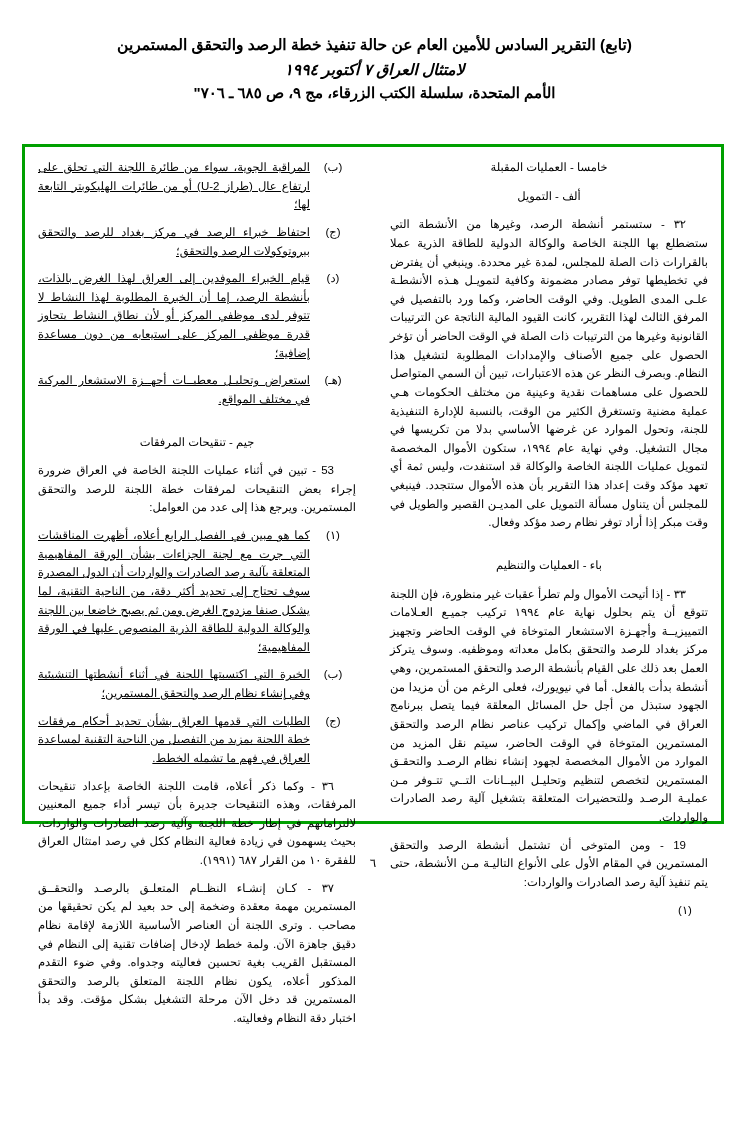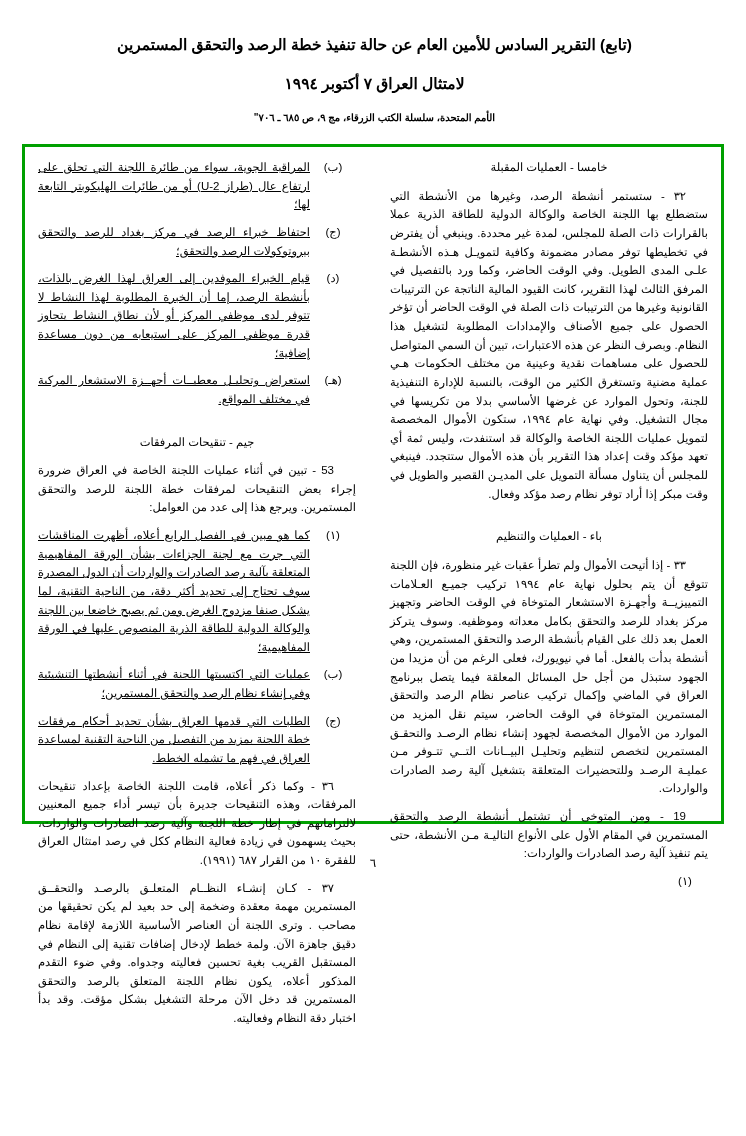--- a/index.html
+++ b/index.html
@@ -29,26 +29,27 @@
   .title-line {
     font-size: 15.5px;
     font-weight: bold;
     line-height: 1.45;
     letter-spacing: 0px;
   }
   .title-line2 {
     font-size: 15.5px;
     font-weight: bold;
     line-height: 1.5;
-    margin-top: 16px;
+    margin-top: 2px;
+    font-style: italic;
   }
   .subtitle2 {
-    font-size: 10px;
+    font-size: 15px;
     font-weight: bold;
-    margin-top: 16px;
+    margin-top: 2px;
     letter-spacing: 0.5px;
     text-align: center;
   }
   .frame {
     position: absolute;
     top: 144px;
     right: 22px;
     left: 22px;
     bottom: 88px;
     border: 3px solid #00a000;
@@ -124,20 +125,21 @@
     <div class="title-line2">لامتثال العراق ٧ أكتوبر ١٩٩٤</div>
     <div class="subtitle2">الأمم المتحدة، سلسلة الكتب الزرقاء، مج ٩، ص ٦٨٥ ـ ٧٠٦"</div>
   </div>
 
   <div class="frame"></div>
 
   <div class="columns">
 
     <div class="col right">
       <div class="sec-head">خامسا - العمليات المقبلة</div>
+      <div class="sec-head">ألف - التمويل</div>
       <p class="para ind">٣٢ - ستستمر أنشطة الرصد، وغيرها من الأنشطة التي ستضطلع بها اللجنة الخاصة والوكالة الدولية للطاقة الذرية عملا بالقرارات ذات الصلة للمجلس، لمدة غير محددة. وينبغي أن يفترض في تخطيطها توفر مصادر مضمونة وكافية لتمويـل هـذه الأنشطـة علـى المدى الطويل. وفي الوقت الحاضر، وكما ورد بالتفصيل في المرفق الثالث لهذا التقرير، كانت القيود المالية الناتجة عن الترتيبات القانونية وغيرها من الترتيبات ذات الصلة في الوقت الحاضر أن تؤخر الحصول على جميع الأصناف والإمدادات المطلوبة لتشغيل هذا النظام. وبصرف النظر عن هذه الاعتبارات، تبين أن السمي المتواصل للحصول على مساهمات نقدية وعينية من مختلف الحكومات هـي عملية مضنية وتستغرق الكثير من الوقت، بالنسبة للإدارة التنفيذية للجنة، وتحول الموارد عن غرضها الأساسي بدلا من تكريسها في مجال التشغيل. وفي نهاية عام ١٩٩٤، ستكون الأموال المخصصة لتمويل عمليات اللجنة الخاصة والوكالة قد استنفدت، وليس ثمة أي تعهد مؤكد وقت إعداد هذا التقرير بأن هذه الأموال ستتجدد. فينبغي للمجلس أن يتناول مسألة التمويل على المديـن القصير والطويل في وقت مبكر إذا أراد توفر نظام رصد مؤكد وفعال.</p>
       <div class="sec-head spaced">باء - العمليات والتنظيم</div>
       <p class="para ind">٣٣ - إذا أتيحت الأموال ولم تطرأ عقبات غير منظورة، فإن اللجنة تتوقع أن يتم بحلول نهاية عام ١٩٩٤ تركيب جميـع العـلامات التمييزيــة وأجهـزة الاستشعار المتوخاة في الوقت الحاضر وتجهيز مركز بغداد للرصد والتحقق بكامل معداته وموظفيه. وسوف يتركز العمل بعد ذلك على القيام بأنشطة الرصد والتحقق المستمرين، وهي أنشطة بدأت بالفعل. أما في نيويورك، فعلى الرغم من أن مزيدا من الجهود ستبذل من أجل حل المسائل المعلقة فيما يتصل ببرنامج العراق في الماضي وإكمال تركيب عناصر نظام الرصد والتحقق المستمرين المتوخاة في الوقت الحاضر، سيتم نقل المزيد من الموارد من الأموال المخصصة لجهود إنشاء نظام الرصـد والتحقـق المستمرين لتخصص لتنظيم وتحليـل البيــانات التــي تتـوفر مـن عمليـة الرصـد وللتحضيرات المتعلقة بتشغيل آلية رصد الصادرات والواردات.</p>
       <p class="para ind">19 - ومن المتوخى أن تشتمل أنشطة الرصد والتحقق المستمرين في المقام الأول على الأنواع التاليـة مـن الأنشطة، حتى يتم تنفيذ آلية رصد الصادرات والواردات:</p>
       <div class="marker-row">
         <div class="marker">(١)</div>
       </div>
     </div>
 
     <div class="col left">
@@ -160,21 +162,21 @@
 
       <div class="sec-head spaced">جيم - تنقيحات المرفقات</div>
       <p class="para ind">53 - تبين في أثناء عمليات اللجنة الخاصة في العراق ضرورة إجراء بعض التنقيحات لمرفقات خطة اللجنة للرصد والتحقق المستمرين. ويرجع هذا إلى عدد من العوامل:</p>
 
       <div class="marker-row">
         <div class="marker">(١)</div>
         <div class="marker-body">كما هو مبين في الفصل الرابع أعلاه، أظهرت المناقشات التي جرت مع لجنة الجزاءات بشأن الورقة المفاهيمية المتعلقة بآلية رصد الصادرات والواردات أن الدول المصدرة سوف تحتاج إلى تحديد أكثر دقة، من الناحية التقنية، لما يشكل صنفا مزدوج الغرض ومن ثم يصبح خاضعا بين اللجنة والوكالة الدولية للطاقة الذرية المنصوص عليها في الورقة المفاهيمية؛</div>
       </div>
       <div class="marker-row">
         <div class="marker">(ب)</div>
-        <div class="marker-body">عمليات التي اكتسبتها اللجنة في أثناء أنشطتها التنشيئية وفي إنشاء نظام الرصد والتحقق المستمرين؛</div>
+        <div class="marker-body">الخبرة التي اكتسبتها اللجنة في أثناء أنشطتها التنشيئية وفي إنشاء نظام الرصد والتحقق المستمرين؛</div>
       </div>
       <div class="marker-row">
         <div class="marker">(ج)</div>
         <div class="marker-body">الطلبات التي قدمها العراق بشأن تحديد أحكام مرفقات خطة اللجنة بمزيد من التفصيل من الناحية التقنية لمساعدة العراق في فهم ما تشمله الخطط.</div>
       </div>
 
       <p class="para ind">٣٦ - وكما ذكر أعلاه، قامت اللجنة الخاصة بإعداد تنقيحات المرفقات، وهذه التنقيحات جديرة بأن تيسر أداء جميع المعنيين لالتزاماتهم في إطار خطة اللجنة وآلية رصد الصادرات والواردات، بحيث يسهمون في زيادة فعالية النظام ككل في رصد امتثال العراق للفقرة ١٠ من القرار ٦٨٧ (١٩٩١).</p>
 
       <p class="para ind">٣٧ - كـان إنشـاء النظــام المتعلـق بالرصـد والتحقــق المستمرين مهمة معقدة وضخمة إلى حد بعيد لم يكن تحقيقها من مصاحب . وترى اللجنة أن العناصر الأساسية اللازمة لإقامة نظام دقيق جاهزة الآن. ولمة خطط لإدخال إضافات تقنية إلى النظام في المستقبل القريب بغية تحسين فعاليته وجدواه. وفي ضوء التقدم المذكور أعلاه، يكون نظام اللجنة المتعلق بالرصد والتحقق المستمرين قد دخل الآن مرحلة التشغيل بشكل مؤقت. وقد بدأ اختبار دقة النظام وفعاليته.</p>
     </div>

